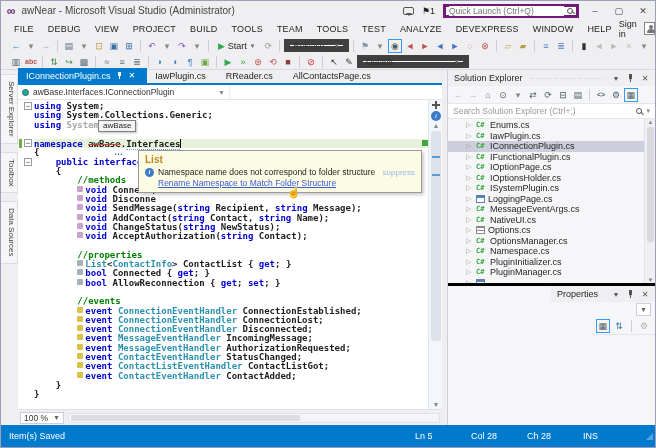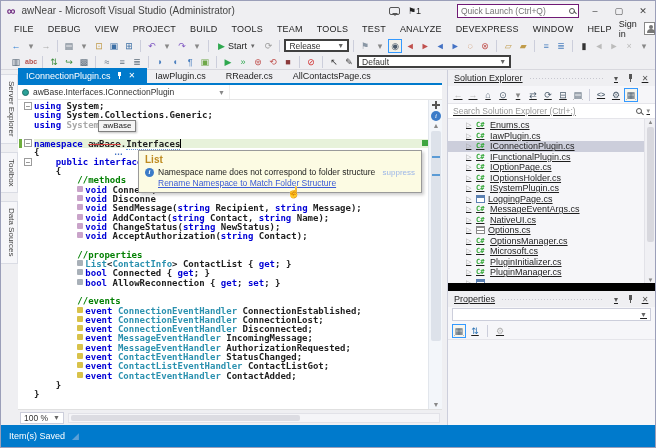--- a/index.html
+++ b/index.html
@@ -8,21 +8,21 @@
   .window { width:656px; height:448px; display:flex; flex-direction:column; background:#EFEFF2; border:1px solid #9B9FB9; }
 
   
   .titlebar { height:19px; display:flex; align-items:center; padding:0 4px 0 6px; gap:6px; flex:0 0 auto; }
   .vslogo { color:#68217A; font-weight:bold; font-size:12px; line-height:12px; }
   .apptitle { color:#444; font-size:10px; white-space:nowrap; }
   .tb-right { margin-left:auto; display:flex; align-items:center; gap:8px; }
   .bubble { display:inline-block; width:11px; height:8px; border:1px solid #555; border-radius:2px; position:relative; }
   .bubble::after { content:""; position:absolute; left:2px; bottom:-5px; border:3px solid transparent; border-top-color:#555; }
   .flagwrap { font-size:9px; color:#222; }
-  .quicklaunch { width:122px; height:14px; border:1px solid #701a75; background:#fff; display:flex; align-items:center; padding:0 3px; gap:3px;margin-left:28px; }
+  .quicklaunch { width:136px; height:14px; border:3px solid #701a75; background:#fff; display:flex; align-items:center; padding:0 3px; gap:3px; }
   .quicklaunch input { border:0; outline:0; flex:1; font-size:8.5px; font-family:"Liberation Sans",sans-serif; color:#777; min-width:0; }
   .mag { display:inline-block; width:6px; height:6px; border:1.4px solid #555; border-radius:50%; position:relative; flex:0 0 auto; }
   .mag::after { content:""; position:absolute; width:4px; height:1.4px; background:#555; right:-3px; bottom:-1px; transform:rotate(45deg); }
   .winbtn { width:16px; text-align:center; color:#444; font-size:9px; cursor:default; }
 
   
   .menubar { height:17px; display:flex; align-items:center; padding:0 6px; gap:0; flex:0 0 auto; }
   .menu-item { padding:2px 7px; color:#1e1e1e; letter-spacing:.2px; }
   .mb-right { margin-left:auto; display:flex; align-items:center; gap:5px; }
   .person { display:inline-block; width:13px; height:13px; border:1px solid #888; position:relative; background:#fff; }
@@ -32,21 +32,21 @@
   
   .toolbar { display:flex; align-items:center; padding:0 4px 0 8px; gap:1px; flex:0 0 auto; }
   .toolbar.r1 { height:17px; }
   .toolbar.r2 { height:16px; border-bottom:1px solid #D8D8DE; }
   .tico { min-width:14px; height:14px; display:inline-flex; align-items:center; justify-content:center; font-size:9px; border:1px solid transparent; }
   .tico.boxed { border:1px solid #3399FF; background:#FDF4BF33; }
   .tico.textico { font-size:7px; font-weight:bold; }
   .tsep { width:1px; height:12px; background:#CCCEDB; margin:0 3px; }
   .startbtn { display:inline-flex; align-items:center; gap:3px; padding:1px 5px; color:#1e1e1e; }
   .startbtn .play { color:#2FA84F; font-size:9px; }
-  .combo { height:13px; background:#fff; border:2px solid #404040; display:inline-flex; align-items:center; justify-content:space-between; padding:0 3px; gap:4px; font-size:8.5px; color:#333; }
+  .combo { height:13px; background:#fff; border:6px solid #404040; display:inline-flex; align-items:center; justify-content:space-between; padding:0 3px; gap:4px; font-size:8.5px; color:#333; }
   .combo .arr { color:#666; font-size:7px; }
   .ddarr { color:#666; font-size:7px; padding:0 1px; }
 
   
   .main { flex:1; display:flex; min-height:0; }
   .sidestrip { width:17px; background:#EFEFF2; display:flex; flex-direction:column; gap:8px; padding-top:4px; flex:0 0 auto; }
   .sidetab { writing-mode:vertical-rl; font-size:8px; color:#444; background:#F6F6F9; border:1px solid #DADCE4; border-left:none; padding:6px 1px; }
 
   
   .editorcol { flex:1; display:flex; flex-direction:column; min-width:0; background:#fff; }
@@ -109,23 +109,23 @@
 
   .editor-bottom { height:16px; display:flex; align-items:center; background:#EFEFF2; border-top:1px solid #E0E0E0; flex:0 0 auto; gap:4px; padding:0 2px; }
   .zoombox { height:12px; background:#fff; border:1px solid #CCCEDB; display:flex; align-items:center; gap:5px; padding:0 3px; font-size:8.5px; color:#333; }
   .hscroll { flex:1; height:10px; background:#F5F5F8; border:1px solid #E2E2E8; position:relative; }
   .hthumb { position:absolute; left:2px; top:1px; height:6px; width:62%; background:#DCDCE2; border-radius:2px; }
 
   .vsplit { width:5px; background:#EFEFF2; flex:0 0 auto; }
 
   
   .rightpanel { width:208px; flex:0 0 auto; display:flex; flex-direction:column; background:#EFEFF2; border-left:1px solid #CCCEDB; }
-  .panel { display:flex; flex-direction:column; background:#F6F6F9; min-height:0;text-decoration:underline; }
+  .panel { display:flex; flex-direction:column; background:#F6F6F9; min-height:0; }
   .panel.se { flex:0 0 213px; }
-  .panel.props { flex:1; border-top:8px solid #000000; }
+  .panel.props { flex:1; border-top:3px solid #000000;align-items:flex-end; }
   .panel-header { height:16px; display:flex; align-items:center; padding:0 4px 0 6px; gap:4px; color:#1e1e1e; background:#EFEFF2; }
   .panel-header .ph-title { white-space:nowrap; }
   .ph-dots { flex:1; height:5px; margin:0 2px; background-image:radial-gradient(#C8C8D0 28%, transparent 30%); background-size:3px 3px; background-position:0 1px; }
   .ph-btn { color:#555; font-size:8px; width:12px; text-align:center; }
   .pinicon2 { display:inline-block; width:9px; height:10px; position:relative; }
   .pinicon2::before { content:""; position:absolute; left:3px; top:1px; width:3px; height:5px; background:#555; }
   .pinicon2::after { content:""; position:absolute; left:4px; top:6px; width:1px; height:3px; background:#555; }
 
   .se-toolbar { height:18px; display:flex; align-items:center; gap:1px; padding:0 3px; background:#F6F6F9; border-bottom:1px solid #E5E5EA; }
   .se-search { height:15px; margin:0; display:flex; align-items:center; gap:4px; background:#fff; border-bottom:1px solid #E5E5EA; padding:0 5px; color:#999; }
@@ -268,21 +268,21 @@
       <span class="tico" style="color: rgb(47, 168, 79);">▶</span>
       <span class="tico" style="color: rgb(47, 168, 79);">»</span>
       <span class="tico" style="color: rgb(192, 80, 77);">⊛</span>
       <span class="tico" style="color: rgb(192, 80, 77);">⟲</span>
       <span class="tico" style="color: rgb(139, 58, 58);">■</span>
       <span class="tsep"></span>
       <span class="tico" style="color: rgb(209, 47, 47);">⊘</span>
       <span class="tsep"></span>
       <span class="tico" style="color: rgb(51, 51, 51);">↖</span>
       <span class="tico" style="color: rgb(51, 51, 51);">✎</span>
-      <span class="combo" style="width: 154px;">
+      <span class="combo" style="width: 112px;">
         <span>Default</span>
         <span class="arr">▼</span>
       </span>
     </div>
 
   <div class="main">
     <div class="sidestrip" id="sidestrip">
         <div class="sidetab">Server Explorer</div>
         <div class="sidetab">Toolbox</div>
         <div class="sidetab">Data Sources</div>
@@ -450,21 +450,21 @@
               <span>Options.cs</span>
             </div>
             <div class="trow">
               <span class="texp">▷</span>
               <span class="ico-cs">C#</span>
               <span>OptionsManager.cs</span>
             </div>
             <div class="trow">
               <span class="texp">▷</span>
               <span class="ico-cs">C#</span>
-              <span>Microsoft.cs</span>
+              <span>Namespace.cs</span>
             </div>
             <div class="trow">
               <span class="texp">▷</span>
               <span class="ico-cs">C#</span>
               <span>PluginInitializer.cs</span>
             </div>
             <div class="trow">
               <span class="texp">▷</span>
               <span class="ico-cs">C#</span>
               <span>PluginManager.cs</span>
@@ -497,16 +497,22 @@
             <span class="tsep"></span>
             <span class="tico" style="color: rgb(176, 176, 176);">⚙</span>
           </div>
         <div class="props-empty"></div>
       </div>
     </div>
   </div>
 
   <div class="statusbar">
     <span class="sb-msg">Item(s) Saved</span>
+    <div class="sb-cells" id="sb-cells">
+        <span class="sb-cell">Ln 5</span>
+        <span class="sb-cell">Col 28</span>
+        <span class="sb-cell">Ch 28</span>
+        <span class="sb-cell">INS</span>
+      </div>
     <span class="sb-grip">◢</span>
   </div>
 
 </div>
 
 </body></html>

